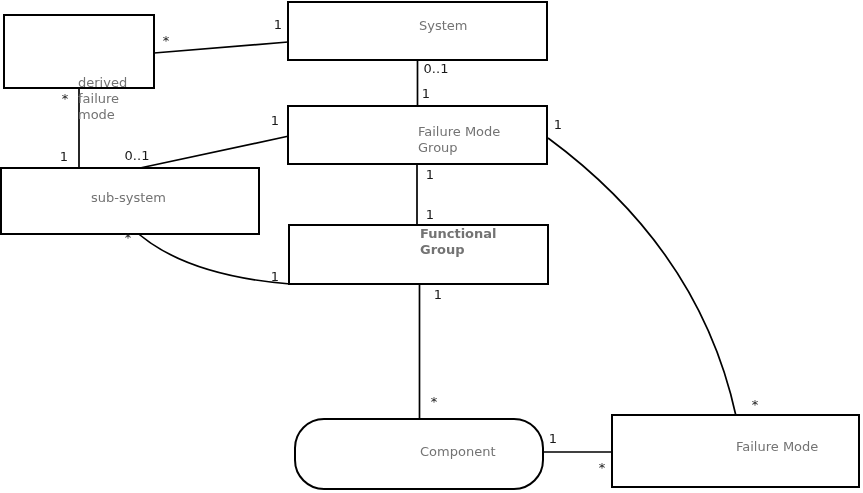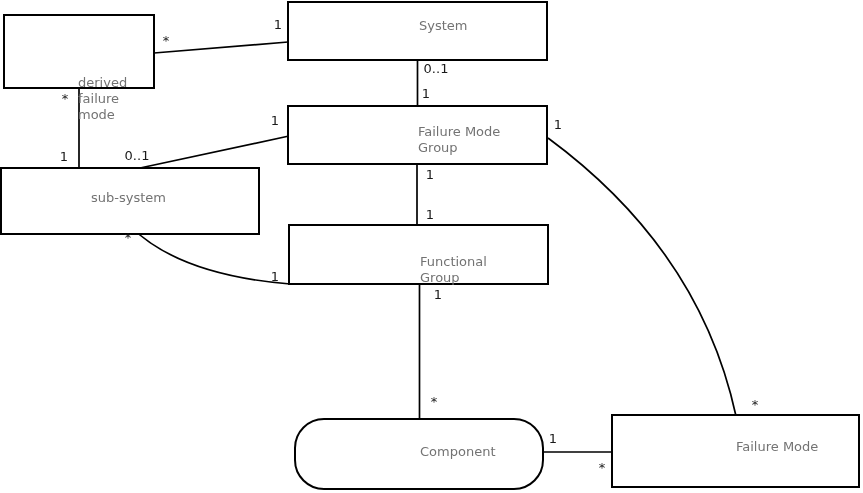--- a/index.html
+++ b/index.html
@@ -87,21 +87,21 @@
     </div>
   </div>
 
   <div class="node" style="left:0px; top:167px; width:260px; height:68px;">
     <div class="node-label" style="left:89px; top:21px;">
       <div>sub-system</div>
     </div>
   </div>
 
   <div class="node" style="left:288px; top:224px; width:261px; height:61px;">
-    <div class="node-label" style="left:130px; top:28px;">
+    <div class="node-label" style="left:130px; top:0;font-weight:bold;">
       <div>Functional</div>
       <div>Group</div>
     </div>
   </div>
 
   <div class="node" style="left:294px; top:418px; width:250px; height:72px;border-radius:30px;">
     <div class="node-label" style="left:124px; top:24px;">
       <div>Component</div>
     </div>
   </div>

